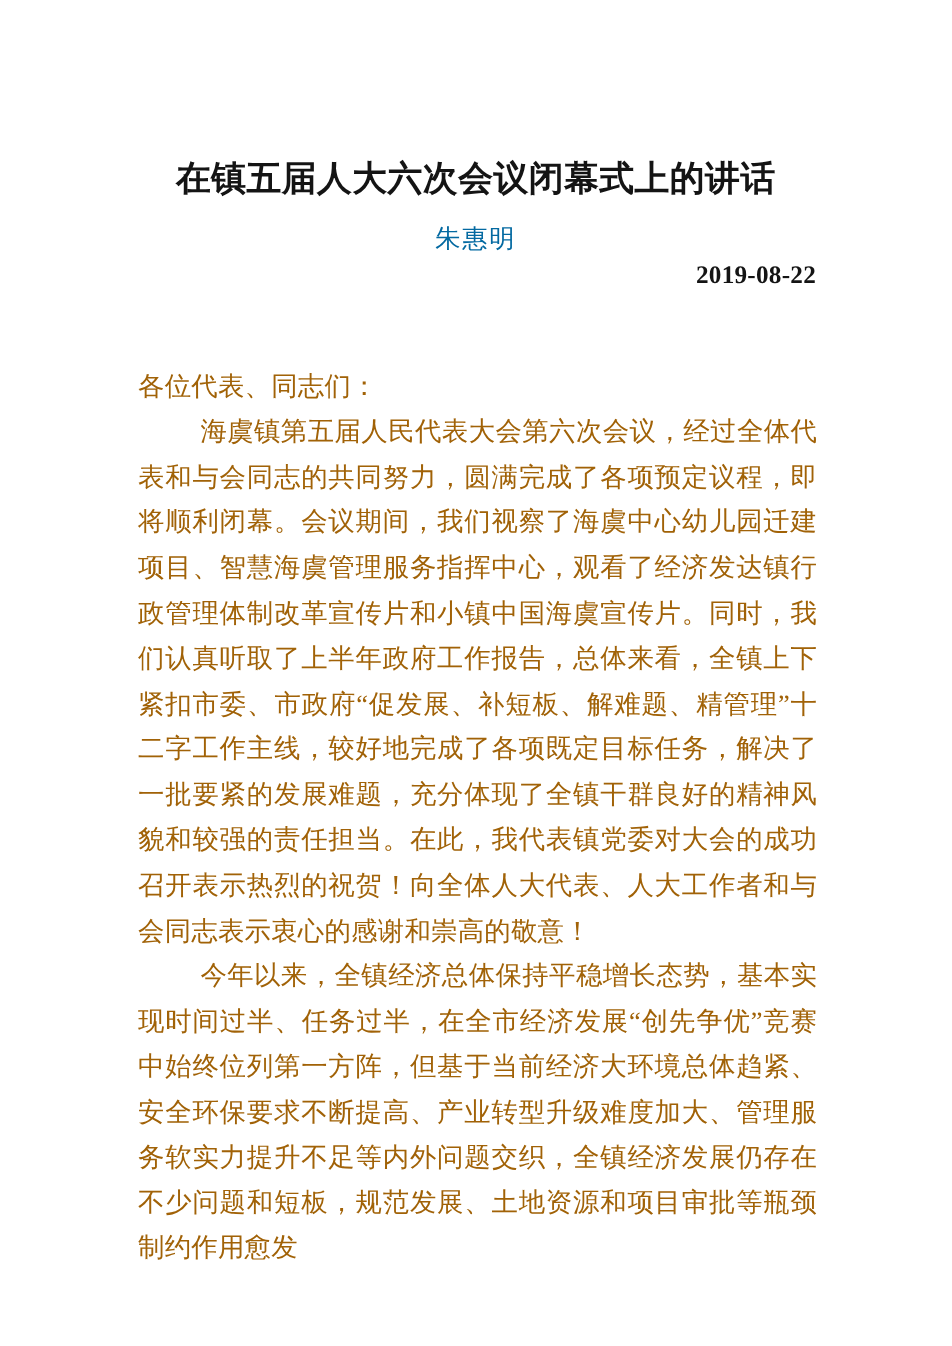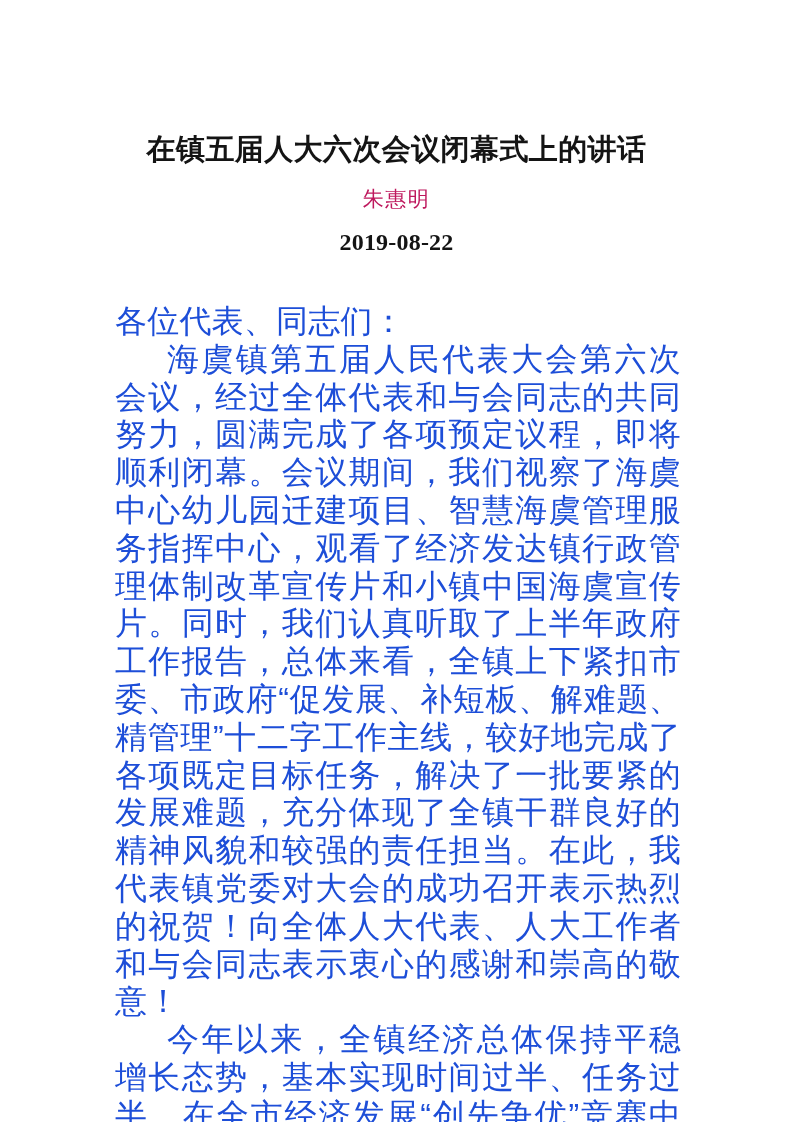--- a/index.html
+++ b/index.html
@@ -45,46 +45,46 @@
     white-space: nowrap;
   }
 
   .doc-author {
     margin-top: 14px;
     font-family: "Liberation Serif", "DejaVu Serif", serif;
     font-size: 21px;
     font-weight: normal;
     line-height: 30px;
     letter-spacing: 1.5px;
-    color: #be185d;
+    color: #0369a1;
   }
 
   .doc-date {
-    margin-top: 13px;
     font-family: "Liberation Serif", "DejaVu Serif", serif;
-    font-size: 24px;
+    font-size: 21px;
     font-weight: bold;
     line-height: 30px;
     letter-spacing: 0.2px;
     color: #141414;
+    text-align: right;
   }
 
   
   .body-block {
     position: absolute;
     left: 115px;
     top: 303px;
     width: 566px;
   }
 
   .para {
-    font-family: Liberation Sans, sans-serif;
-    font-size: 32px;
+    font-family: Liberation Serif, serif;
+    font-size: 22px;
     line-height: 37.8px;
-    color: #1d4ed8;
+    color: #a16207;
     text-align: justify;
     text-align-last: left;
     text-justify: inter-character;
     letter-spacing: 0.2px;
     margin: 0;
     word-break: break-all;
   }
 
   .para.indent {
     text-indent: 52px;

